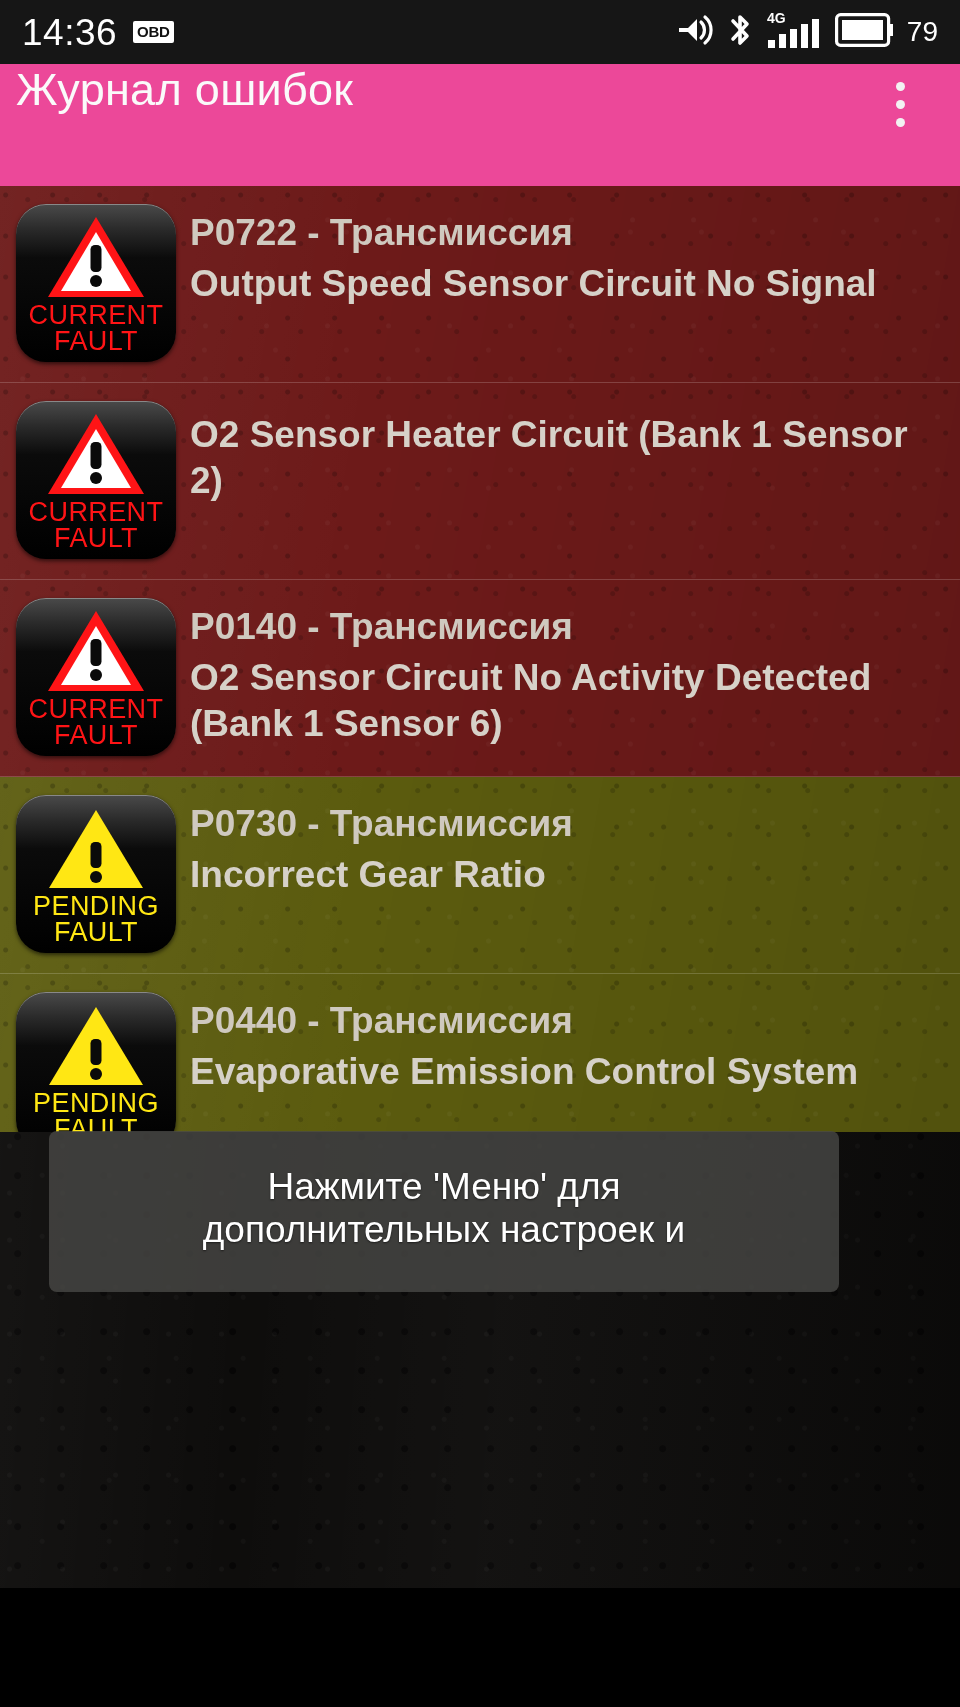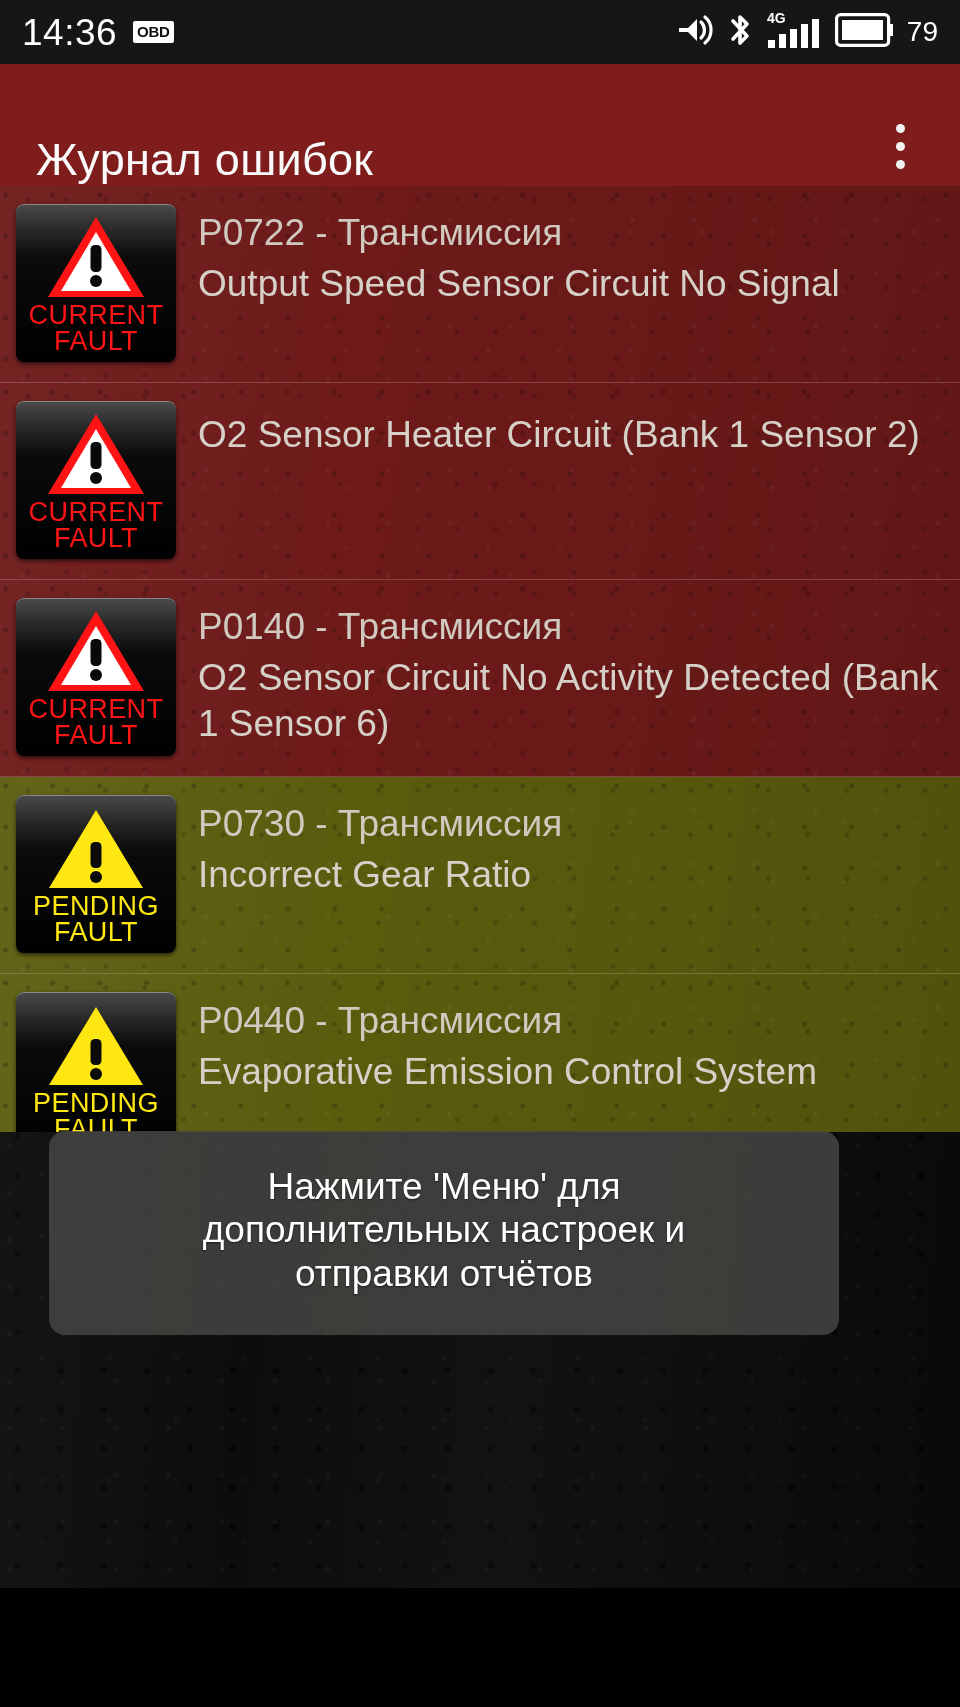--- a/index.html
+++ b/index.html
@@ -66,24 +66,24 @@
     font-size: 28px;
     color: #fff;
     line-height: 1;
     margin-left: 2px;
   }
 
   
   #action-bar {
     position: relative;
     height: 122px;
-    background: #7f1d1d;
-    display: flex;
-    align-items: flex-end;
-    padding: 0 32px 0 36px;
+    background: #ec4899;
+    display: flex;
+    align-items: flex-start;
+    padding: 0 32px 0 16px;
     box-sizing: border-box;
   }
   #app-title {
     font-size: 45px;
     color: #fafafa;
     font-weight: normal;
     letter-spacing: 0.3px;
   }
   #overflow-menu {
     margin-left: auto;
@@ -138,21 +138,21 @@
       linear-gradient(100deg, rgba(255,255,255,0.05) 0%, rgba(0,0,0,0.0) 38%, rgba(0,0,0,0.10) 100%);
     background-size: 47px 41px, 61px 53px, 39px 44px, 71px 59px, 100% 100%;
   }
 
   
   .fault-badge {
     position: relative;
     flex: 0 0 auto;
     width: 160px;
     height: 158px;
-    border-radius: 8px;
+    border-radius: 30px;
     background: #050505;
     background-image: linear-gradient(180deg, #4a4a4a 0%, #2a2a2a 16%, #0b0b0b 34%, #000 100%);
     box-shadow: inset 0 1px 0 rgba(255,255,255,0.35), 0 2px 4px rgba(0,0,0,0.6);
     overflow: hidden;
     display: flex;
     flex-direction: column;
     align-items: center;
     padding-top: 9px;
     box-sizing: border-box;
   }
@@ -168,23 +168,24 @@
     letter-spacing: 0.4px;
   }
   .badge-text .bt-l1 { font-size: 27px; display: block; }
   .badge-text .bt-l2 { font-size: 27px; display: block; }
   .fault-badge.current .badge-text { color: #ff1416; }
   .fault-badge.pending .badge-text { color: #ffe714; }
 
   
   .fault-text {
     flex: 1 1 auto;
-    padding-left: 22px;
+    padding-left: 14px;
     padding-top: 6px;
     min-width: 0;
+    font-weight: bold;
   }
   .fault-code {
     font-size: 37px;
     color: #cfc9bf;
     line-height: 1.24;
     white-space: nowrap;
   }
   .fault-desc {
     font-size: 37px;
     color: #d6d1c8;
@@ -208,21 +209,21 @@
     background-size: 100% 100%, 53px 47px, 67px 61px, 43px 39px;
     z-index: 1;
   }
 
   
   #toast {
     position: absolute;
     left: 49px;
     top: 1131px;
     width: 790px;
-    border-radius: 16px;
+    border-radius: 8px;
     background: rgba(72,72,70,0.80);
     padding: 34px 30px 40px 30px;
     box-sizing: border-box;
     text-align: center;
     z-index: 5;
   }
   #toast .toast-line {
     font-size: 37px;
     color: #ffffff;
     line-height: 1.17;
@@ -390,16 +391,15 @@
       </div>
     </div>
 
   </div>
 
   <div id="backdrop"></div>
 
   <div id="toast">
     <div class="toast-line">Нажмите 'Меню' для</div>
     <div class="toast-line">дополнительных настроек и</div>
-    <div class="toast-line">отправки отчётов</div>
   </div>
 
 </div>
 
 </body></html>

